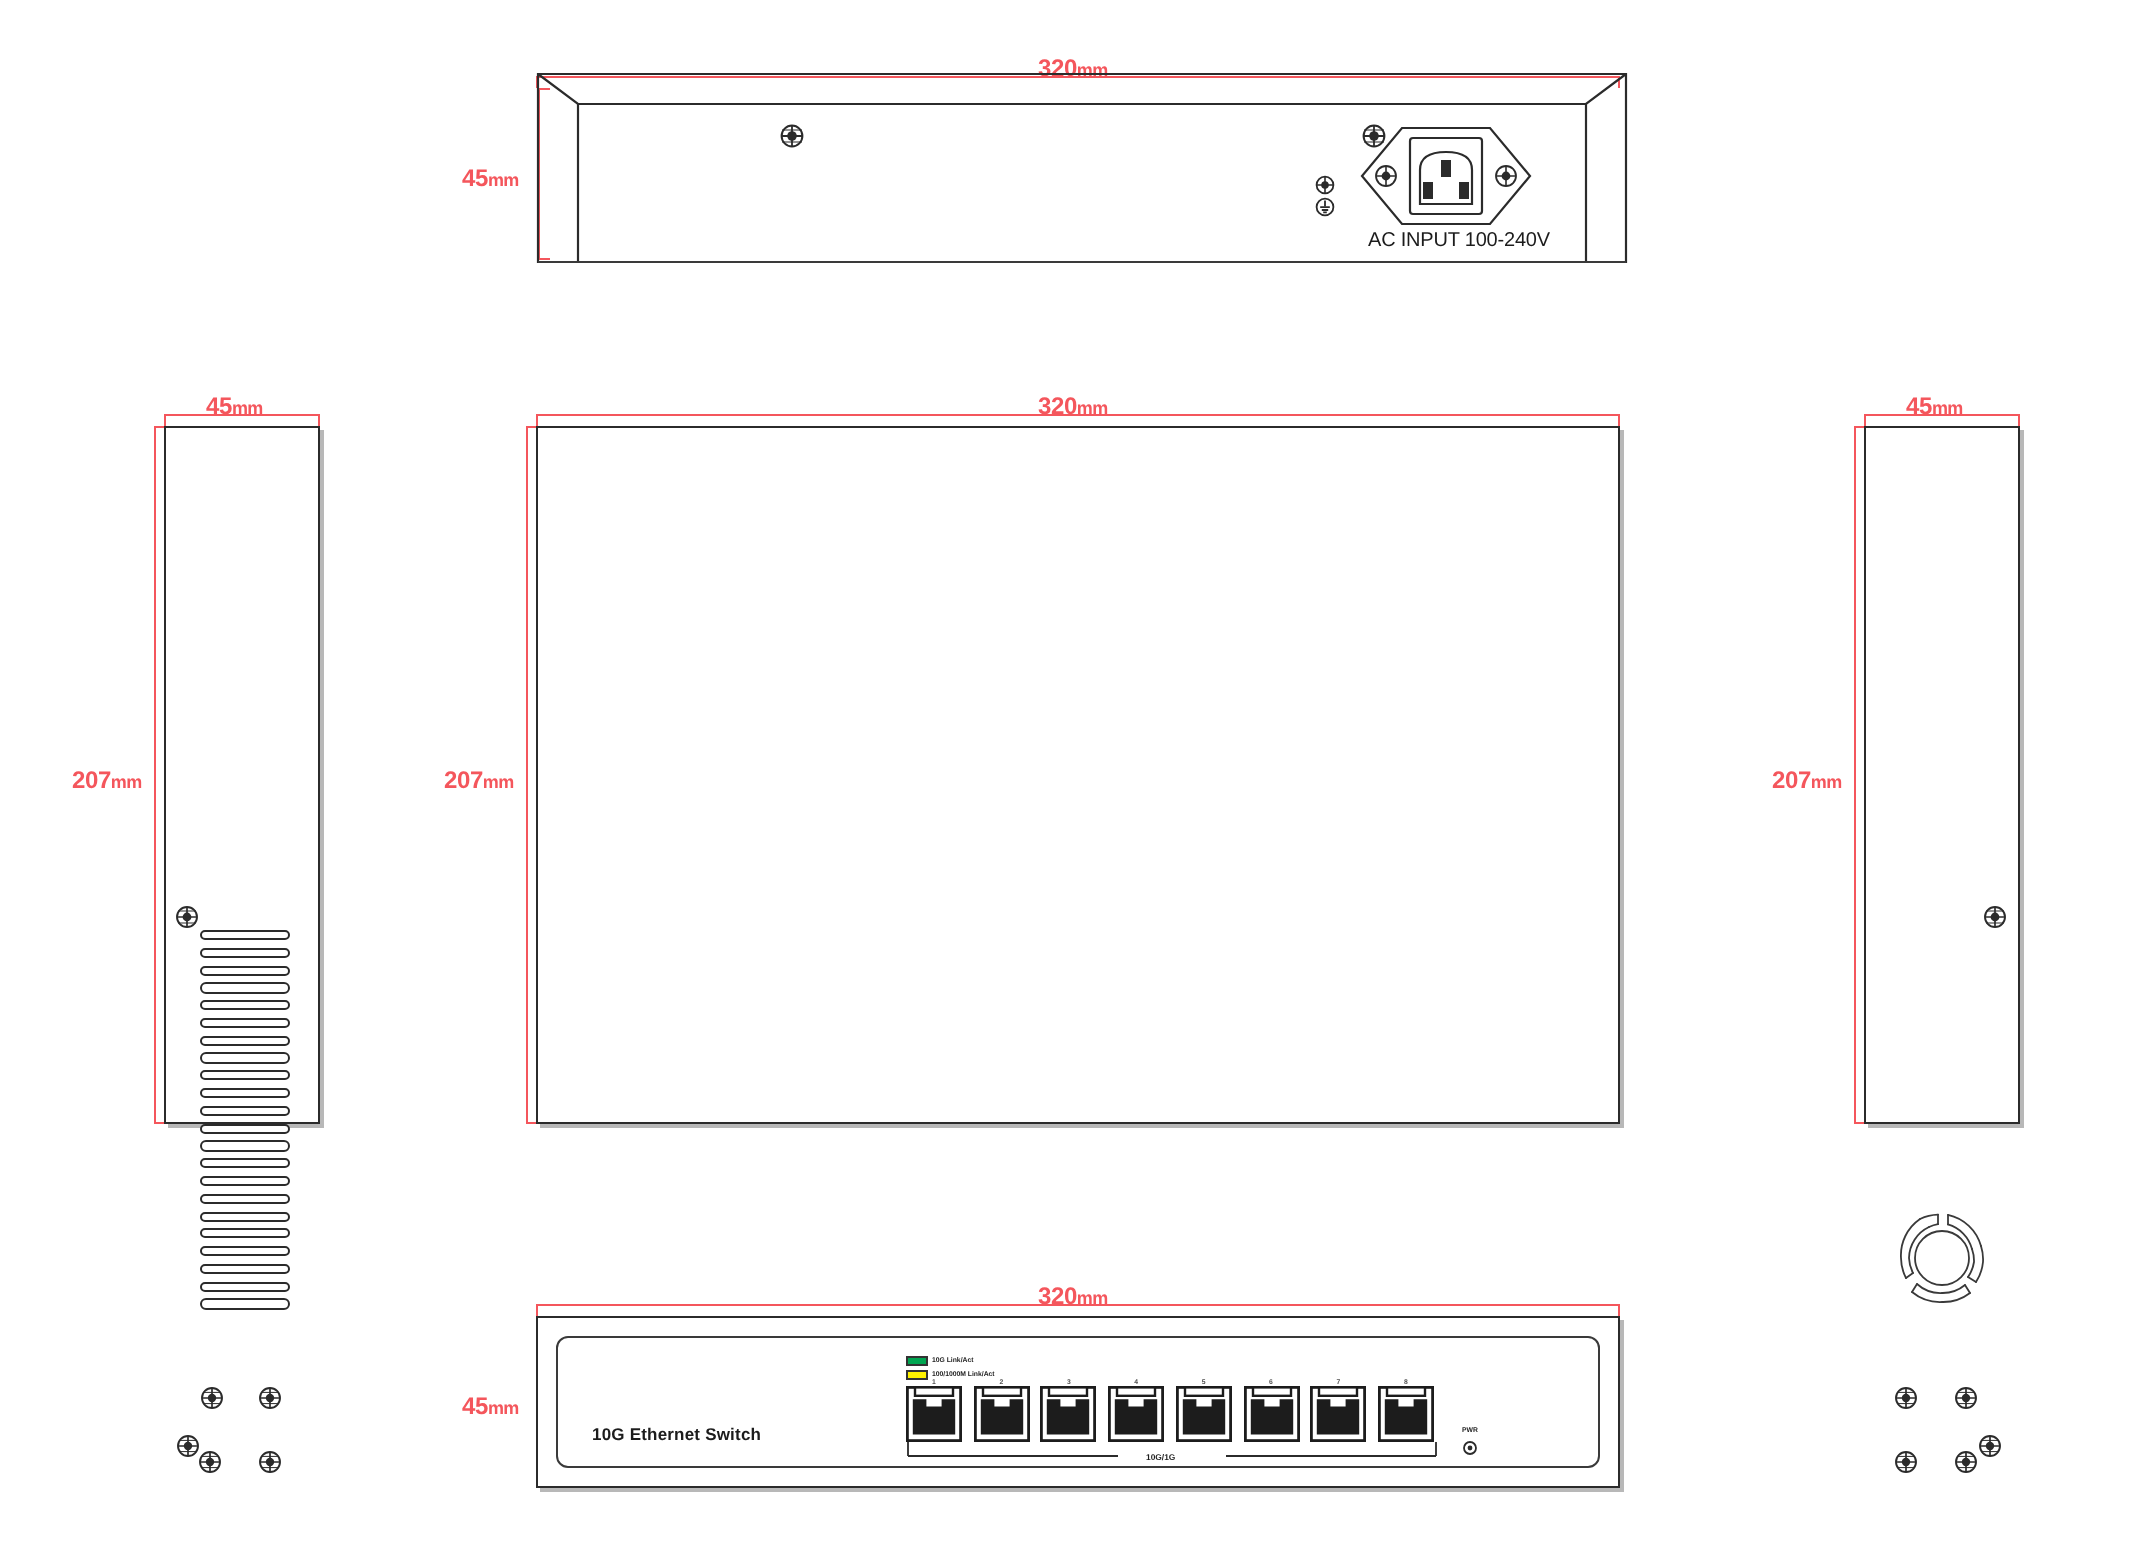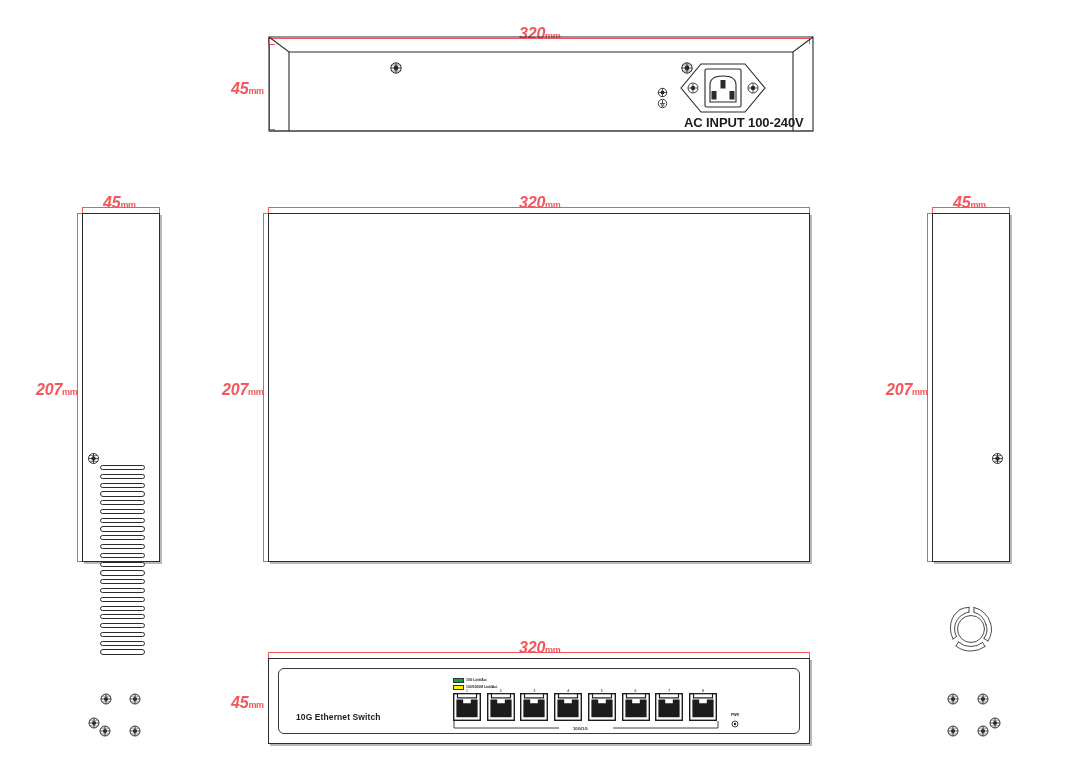--- a/index.html
+++ b/index.html
@@ -25,23 +25,22 @@
   
   .dim-label {
     position: absolute;
     color: #f4565c;
     font-family: "Liberation Sans", sans-serif;
     white-space: nowrap;
     line-height: 1;
     letter-spacing: -0.2px;
   }
   .dim-label .num {
-    font-size: 16px;
+    font-size: 12px;
     font-weight: 600;
-    font-style: italic;
   }
   .dim-label .unit {
     font-size: 9px;
     font-weight: 600;
     letter-spacing: -0.3px;
   }
   .dim-h {
     position: absolute;
     border-top: 1.2px solid #f4565c;
     height: 6px;
@@ -81,22 +80,22 @@
   .brand-text {
     position: absolute;
     font-size: 8.5px;
     font-weight: 700;
     color: #1c1c1c;
     letter-spacing: 0.1px;
     white-space: nowrap;
   }
   .ac-text {
     position: absolute;
-    font-size: 13px;
-    font-weight: 700;
+    font-size: 10px;
+    font-weight: 400;
     color: #1c1c1c;
     letter-spacing: -0.1px;
     white-space: nowrap;
   }
   .legend-row {
     position: absolute;
     display: flex;
     align-items: center;
     gap: 2px;
     white-space: nowrap;

